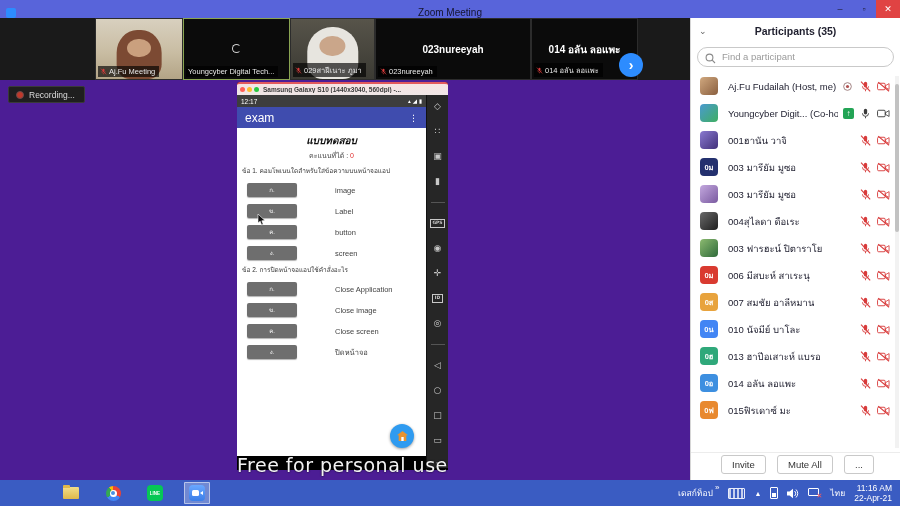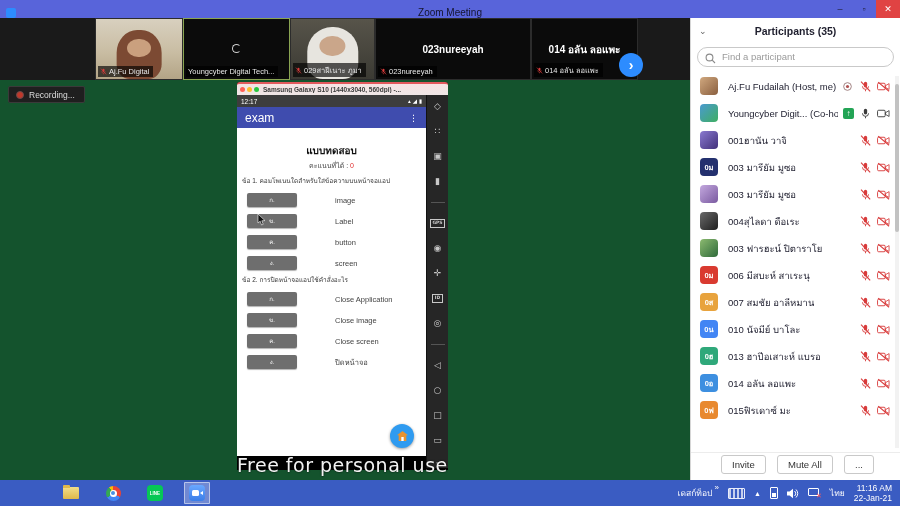--- a/index.html
+++ b/index.html
@@ -42,21 +42,21 @@
     color:#fff; font-weight:bold; font-size:10px; }
   .v-label { position:absolute; left:2px; bottom:2px; background:rgba(0,0,0,0.65); color:#e8e8e8;
     font-size:7.5px; padding:1px 4px 1px 2px; display:flex; align-items:center; gap:2px; max-width:95%;
     white-space:nowrap; overflow:hidden; }
   .v-label svg { width:7px; height:7px; flex:none; }
   .next-btn { position:absolute; left:619px; top:35px; width:24px; height:24px; border-radius:50%;
     background:#2d8cff; color:#fff; display:flex; align-items:center; justify-content:center;
     font-size:14px; font-weight:bold; line-height:1; }
 
   
-  .share-area { position:absolute; left:0; top:80px; width:690px; height:400px; background:#14532d; }
+  .share-area { position:absolute; left:0; top:80px; width:690px; height:400px; background:#4c1d95; }
   .rec-badge { position:absolute; left:8px; top:6px; background:#1f1f1f; border:1px solid #3a3a3a;
     border-radius:2px; height:17px; display:flex; align-items:center; gap:5px; padding:0 9px 0 7px; }
   .rec-dot { width:8px; height:8px; border-radius:50%; border:1.5px solid #6c4a4a; background:#c0392b; }
   .rec-badge span { color:#ddd; font-size:8.5px; }
 
   
   .emu { position:absolute; left:237px; top:2px; width:211px; height:388px; background:#000;
     border-radius:3px 3px 0 0; }
   .emu-titlebar { height:13px; background:linear-gradient(#f6e3e3,#efe6e6); border-top:2px solid #e2595d;
     border-radius:3px 3px 0 0; display:flex; align-items:center; padding:0 3px; gap:2px; }
@@ -66,21 +66,21 @@
     overflow:hidden; }
   .emu-body { display:flex; height:373px; }
   .phone { width:189px; display:flex; flex-direction:column; background:#000; }
   .statusbar { height:12px; background:#3d3d3d; color:#fff; font-size:6.5px; display:flex;
     align-items:center; padding:0 4px; }
   .sb-icons { margin-left:auto; display:flex; gap:2px; font-size:5.5px; color:#fff; }
   .appbar { height:21px; background:#3f4cae; color:#fff; display:flex; align-items:center; padding:0 8px; }
   .appbar .app-title { font-size:12px; }
   .appbar .menu { margin-left:auto; font-size:9px; }
   .phone-content { position:relative; height:328px; background:#fff; overflow:hidden; }
-  .quiz-title { text-align:center; font-size:10px; font-weight:bold; color:#111; margin-top:15px; }
+  .quiz-title { text-align:center; font-size:10px; font-weight:bold; color:#111; margin-top:5px;font-style:italic; }
   .quiz-score { text-align:center; font-size:7px; color:#444; margin-top:2px; }
   .quiz-score b { color:#e02b2b; font-weight:normal; }
   .q-text { font-size:6.5px; color:#333; margin:5px 0 0 5px; }
   .opt { display:flex; align-items:center; margin:7px 0 0 10px; }
   .opt-btn { width:50px; height:14px; background:#6e6e6e; border-radius:2px; color:#fff;
     font-size:6px; display:flex; align-items:center; justify-content:center; box-shadow:0 1px 1px rgba(0,0,0,.3); }
   .opt-label { font-size:7.5px; color:#444; margin-left:9px;padding-left:29px; }
   .cursor { position:absolute; left:20px; top:84px; z-index:5; }
   .fab { position:absolute; right:12px; bottom:8px; width:24px; height:24px; border-radius:50%;
     background:#2f9bf0; display:flex; align-items:center; justify-content:center;
@@ -195,21 +195,21 @@
           <div class="v-body photo-1">
             <div class="person"></div>
           </div>
           <div class="v-label">
             <svg class="ic" viewBox="0 0 13 12">
               <rect x="4.7" y="0.8" width="3.6" height="6.2" rx="1.8" fill="#d83b3b"></rect>
               <path d="M3.2 5.8a3.3 3.3 0 0 0 6.6 0" fill="none" stroke="#d83b3b" stroke-width="1"></path>
               <line x1="6.5" y1="9.3" x2="6.5" y2="11.2" stroke="#d83b3b" stroke-width="1"></line>
               <line x1="1.6" y1="0.6" x2="11.6" y2="11.4" stroke="#d83b3b" stroke-width="1.2"></line>
             </svg>
-            <span>Aj.Fu Digital</span>
+            <span>Aj.Fu Meeting</span>
           </div>
         </div>
         <div class="v-tile active">
           <div class="v-body">
             <div class="spinner"></div>
           </div>
           <div class="v-label">
             <span>Youngcyber Digital Tech...</span>
           </div>
         </div>
@@ -650,17 +650,17 @@
             <path d="M7.5 3a3.2 3.2 0 0 1 0 5 M9 1.5a5.5 5.5 0 0 1 0 8" stroke="#fff" fill="none" stroke-width="1"></path>
           </svg>
       </div>
       <div class="net-icon">
         <div class="mon"></div>
           <div class="nx">✕</div>
       </div>
       <div class="tray-lang">ไทย</div>
       <div class="tray-clock">
         <div>11:16 AM</div>
-        <div>22-Jan-21</div>
+        <div>22-Apr-21</div>
       </div>
     </div>
   </div>
 </div>
 
 </body></html>

